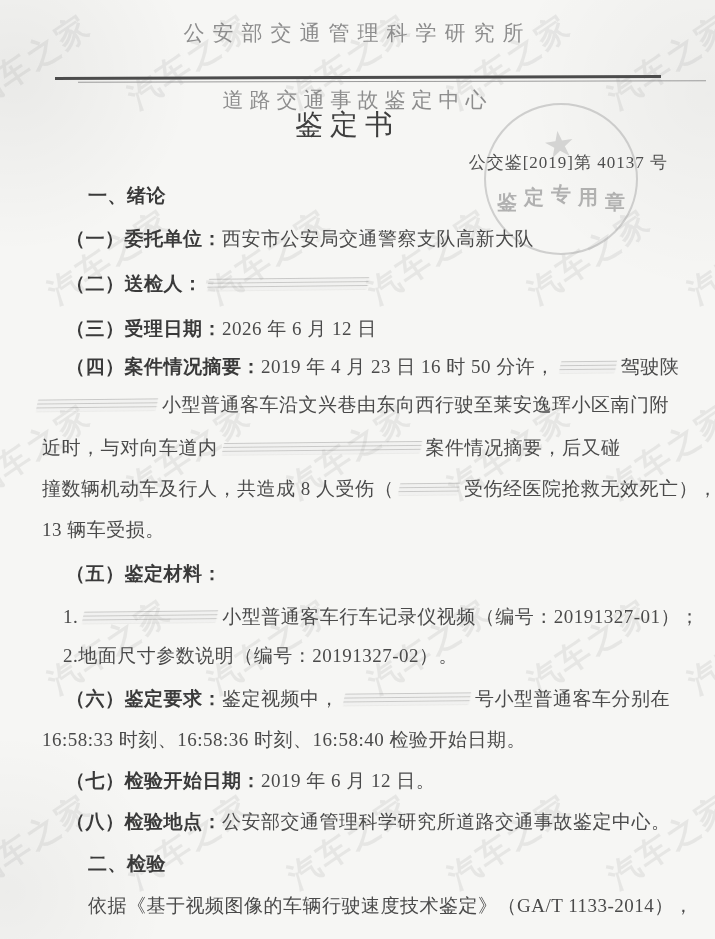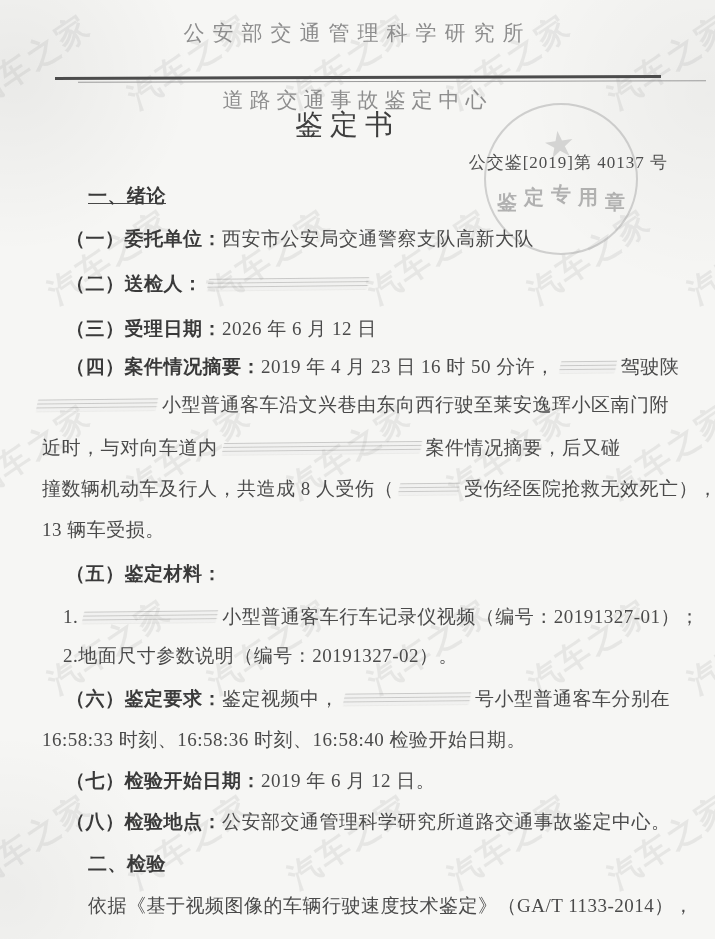--- a/index.html
+++ b/index.html
@@ -120,21 +120,21 @@
     <div class="stamp-text" id="stamp-text">
         <span style="transform: translateY(6px);">鉴</span>
         <span style="transform: translateY(1px);">定</span>
         <span style="transform: translateY(-2px);">专</span>
         <span style="transform: translateY(1px);">用</span>
         <span style="transform: translateY(6px);">章</span>
       </div>
   </div>
 
   <div class="doc-body" id="doc-body">
-      <div class="line" style="top: 183px; left: 88px; text-decoration: underline;"><span class="seg-label">一、绪论</span></div>
+      <div class="line" style="top: 183px; left: 88px;"><span class="seg-label">一、绪论</span></div>
       <div class="line" style="top: 226px; left: 66px;"><span class="seg-label">（一）委托单位：</span><span class="seg-text">西安市公安局交通警察支队高新大队</span></div>
       <div class="line" style="top: 271px; left: 66px;"><span class="seg-label">（二）送检人：</span><span class="redact" style="width: 160px;"></span></div>
       <div class="line" style="top: 316px; left: 66px;"><span class="seg-label">（三）受理日期：</span><span class="seg-text">2026 年 6 月 12 日</span></div>
       <div class="line" style="top: 354px; left: 66px;"><span class="seg-label">（四）案件情况摘要：</span><span class="seg-text">2019 年 4 月 23 日 16 时 50 分许，</span><span class="redact" style="width: 56px;"></span><span class="seg-text">驾驶陕</span></div>
       <div class="line" style="top: 392px; left: 32px;"><span class="redact" style="width: 120px;"></span><span class="seg-text">小型普通客车沿文兴巷由东向西行驶至莱安逸珲小区南门附</span></div>
       <div class="line" style="top: 435px; left: 42px;"><span class="seg-text">近时，与对向车道内</span><span class="redact" style="width: 198px;"></span><span class="seg-text">案件情况摘要，后又碰</span></div>
       <div class="line" style="top: 476px; left: 42px;"><span class="seg-text">撞数辆机动车及行人，共造成 8 人受伤（</span><span class="redact" style="width: 60px;"></span><span class="seg-text">受伤经医院抢救无效死亡），</span></div>
       <div class="line" style="top: 517px; left: 42px;"><span class="seg-text">13 辆车受损。</span></div>
       <div class="line" style="top: 561px; left: 66px;"><span class="seg-label">（五）鉴定材料：</span></div>
       <div class="line" style="top: 604px; left: 63px;"><span class="seg-text">1.</span><span class="redact" style="width: 134px;"></span><span class="seg-text">小型普通客车行车记录仪视频（编号：20191327-01）；</span></div>

